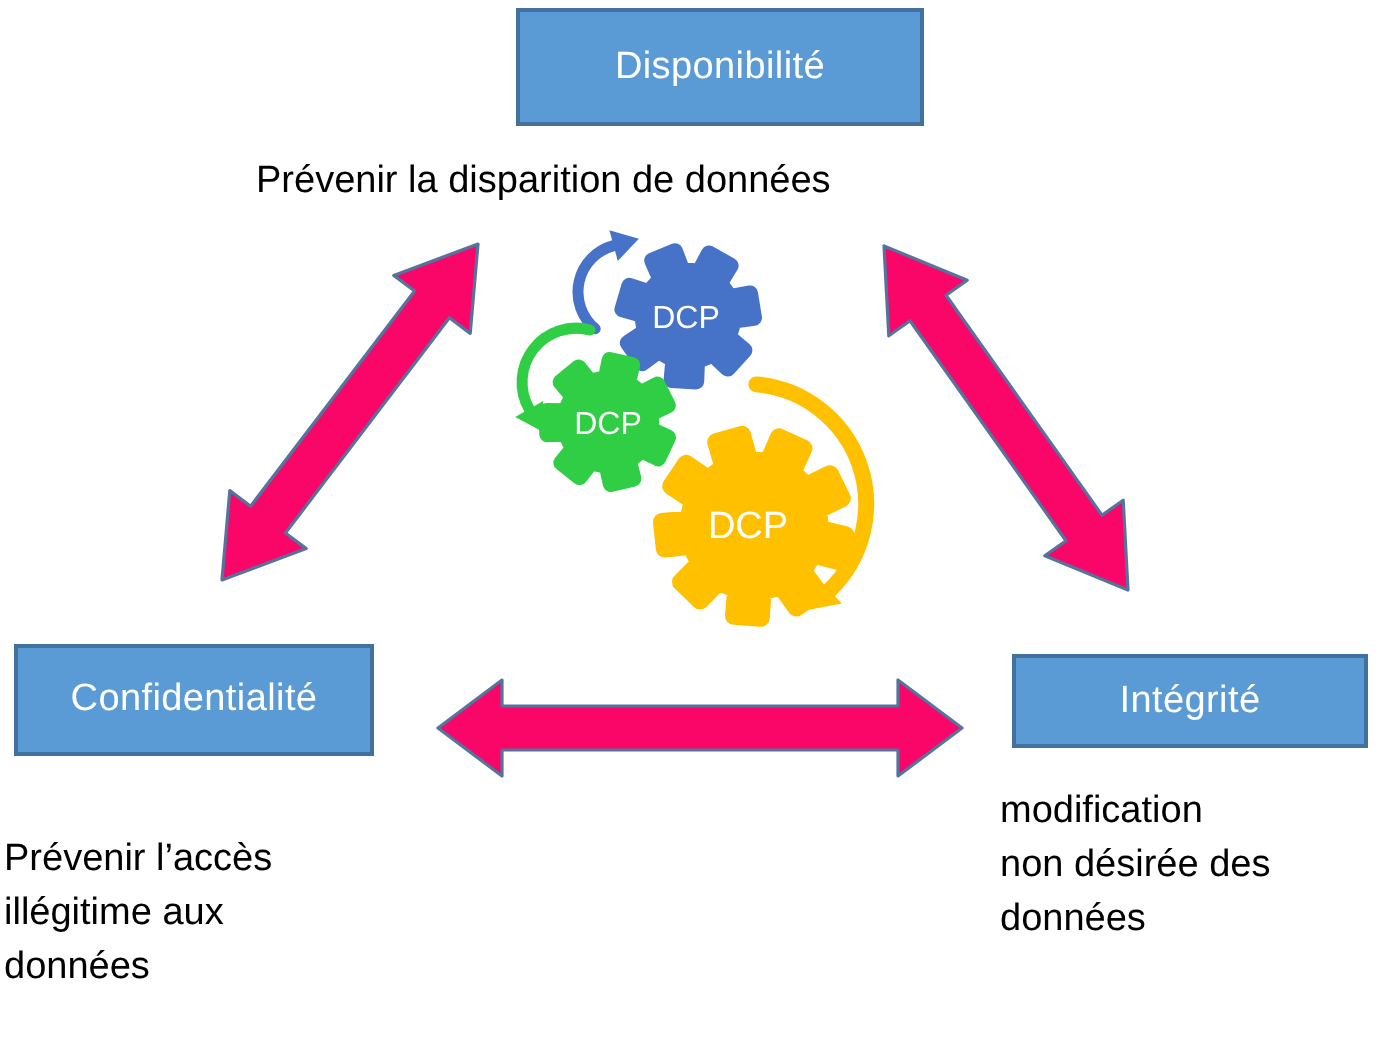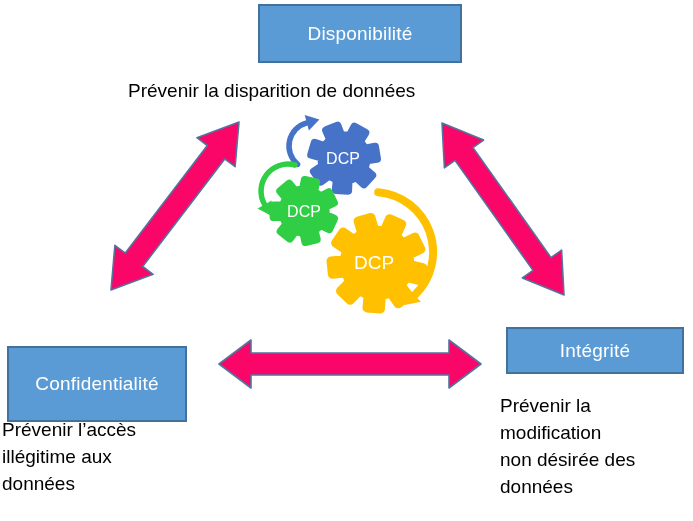--- a/index.html
+++ b/index.html
@@ -7,21 +7,21 @@
     position:relative;width:693px;height:521px;background:#ffffff;overflow:hidden;
     font-family:"Liberation Sans", sans-serif;
   }
   .layer{position:absolute;left:0;top:0;width:693px;height:521px;}
   .box{
     position:absolute;display:flex;align-items:center;justify-content:center;
     background:#5B9BD5;border:2px solid #41719C;box-sizing:border-box;
     color:#ffffff;font-size:19px;letter-spacing:.2px;
   }
   .box-top{left:258px;top:4px;width:204px;height:59px;}
-  .box-left{left:7px;top:322px;width:180px;height:76px;margin-top:24px;}
+  .box-left{left:7px;top:322px;width:180px;height:56px;}
   .box-right{left:506px;top:327px;width:178px;height:47px;}
   .cap{
     position:absolute;color:#000000;font-size:19px;line-height:27px;
   }
   .cap-top{left:128px;top:77px;width:440px;}
   .cap-left{left:2px;top:416px;width:190px;}
   .cap-right{left:500px;top:392px;width:190px;}
   .cap span{display:block;}
   .gear-label{font-size:16px;fill:#ffffff;text-anchor:middle;font-family:"Liberation Sans",sans-serif;}
   .gear-label-big{font-size:19px;}
@@ -81,19 +81,18 @@
   <div class="cap cap-left">
     <span>Prévenir l’accès</span>
     <span>illégitime aux</span>
     <span>données</span>
   </div>
 
   <div class="box box-right">
     <span>Intégrité</span>
   </div>
   <div class="cap cap-right">
-    <span>Prévenir la</span>
     <span>modification</span>
     <span>non désirée des</span>
     <span>données</span>
   </div>
 
 </div>
 
 </body></html>

